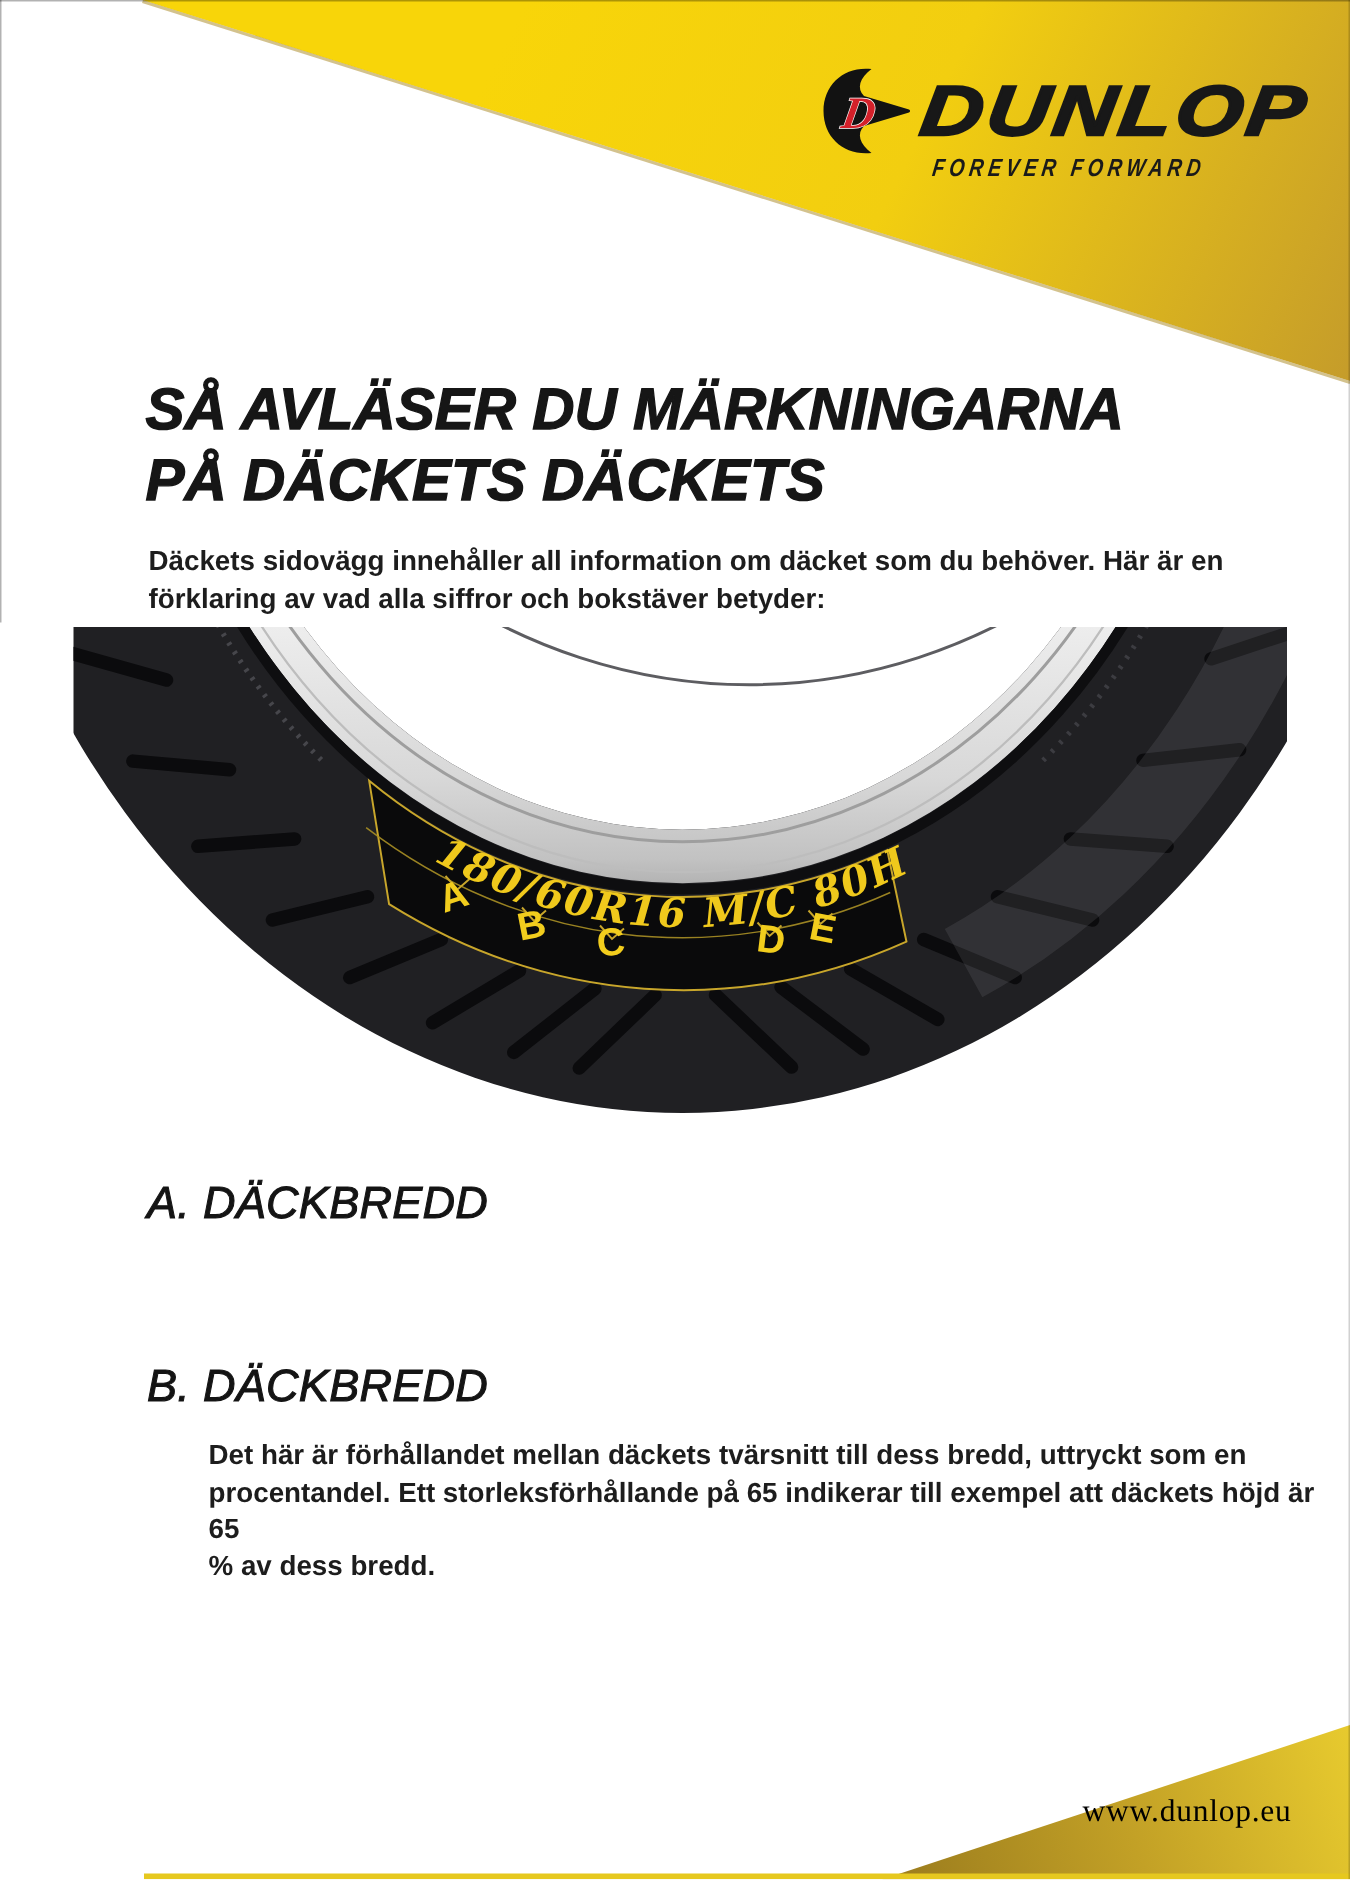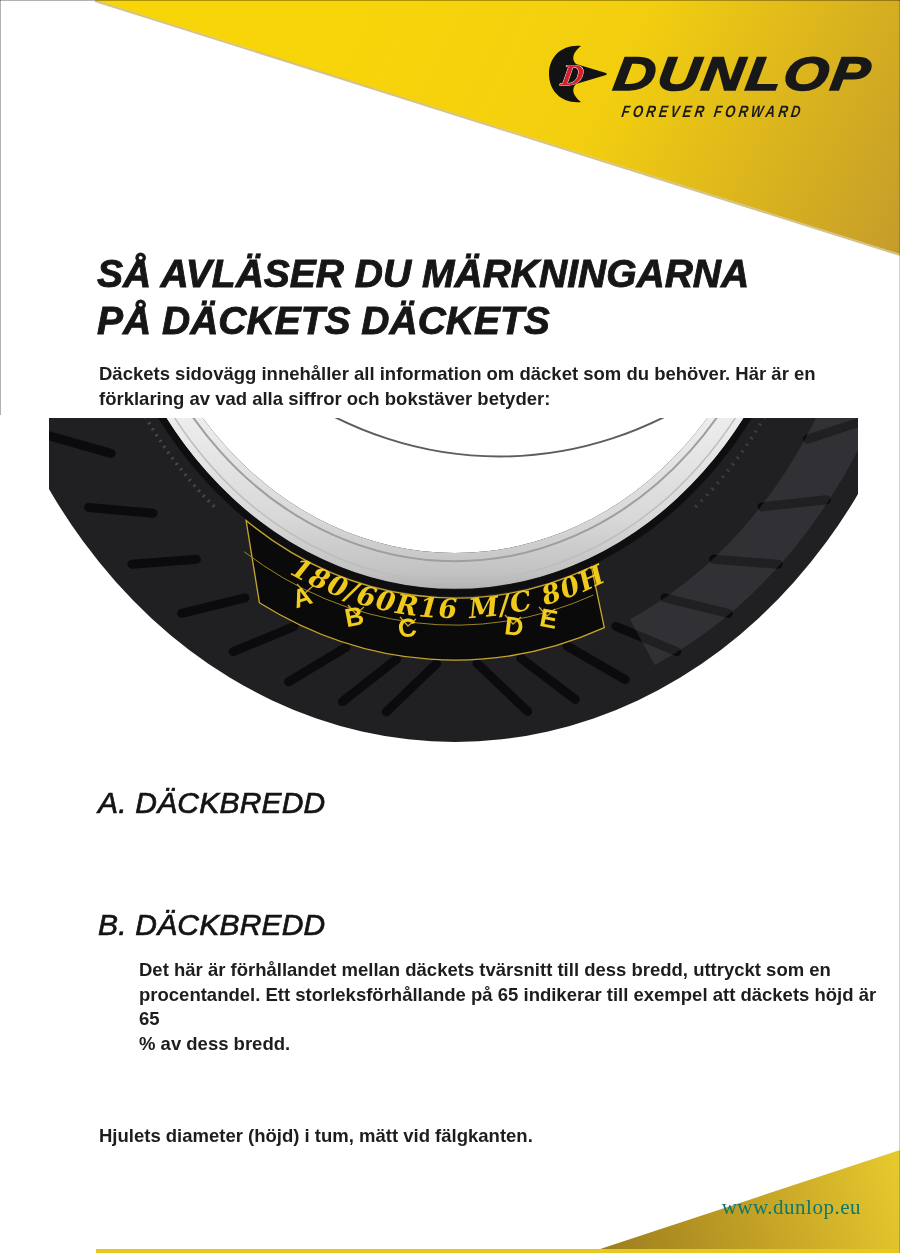--- a/index.html
+++ b/index.html
@@ -28,21 +28,21 @@
   .sec-b-h{left:98px;top:908px;}
   .sec-b-b{left:99px;top:958px;width:740px;margin-left:40px;}
   .sec-c-h{left:98px;top:1074px;}
   .sec-c-b{left:99px;top:1124px;width:720px;}
   
   #top-band{left:0;top:0;}
   #tire-photo{left:49px;top:418px;}
   #bottom-band{left:0;top:1140px;}
   .footer-url{
     right:39px;top:1195px;font-family:"Liberation Serif", serif;
-    font-size:21px;color:#0f766e;letter-spacing:0.5px;
+    font-size:21px;color:#000000;letter-spacing:0.5px;
   }
   
   .edge{background:rgba(0,0,0,0.30);}
   .groove{stroke:#0b0b0d;stroke-width:9;stroke-linecap:round;fill:none;}
   .notch{stroke:#c8a62b;stroke-width:1.3;fill:none;}
 </style>
 </head>
 <body>
 
 <div id="page">
@@ -154,21 +154,20 @@
     </g>
   </svg>
 
   <div class="abs section-heading sec-a-h">A. DÄCKBREDD</div>
 
   <div class="abs section-heading sec-b-h">B. DÄCKBREDD</div>
   <div class="abs para sec-b-b">Det här är förhållandet mellan däckets tvärsnitt till dess bredd, uttryckt som en
 procentandel. Ett storleksförhållande på 65 indikerar till exempel att däckets höjd är 65
 % av dess bredd.</div>
 
-  <div class="abs para sec-c-b">Hjulets diameter (höjd) i tum, mätt vid fälgkanten.</div>
 
   <svg id="bottom-band" class="abs" width="900" height="113" viewBox="0 1140 900 113">
     <defs>
       <linearGradient id="gradWedge" gradientUnits="userSpaceOnUse" x1="600" y1="1250" x2="900" y2="1155">
         <stop offset="0" stop-color="#9c7d1e"></stop>
         <stop offset="0.5" stop-color="#c3a126"></stop>
         <stop offset="1" stop-color="#e7ca2e"></stop>
       </linearGradient>
     </defs>
     <polygon points="588,1253 900,1150 900,1253" fill="url(#gradWedge)"></polygon>

